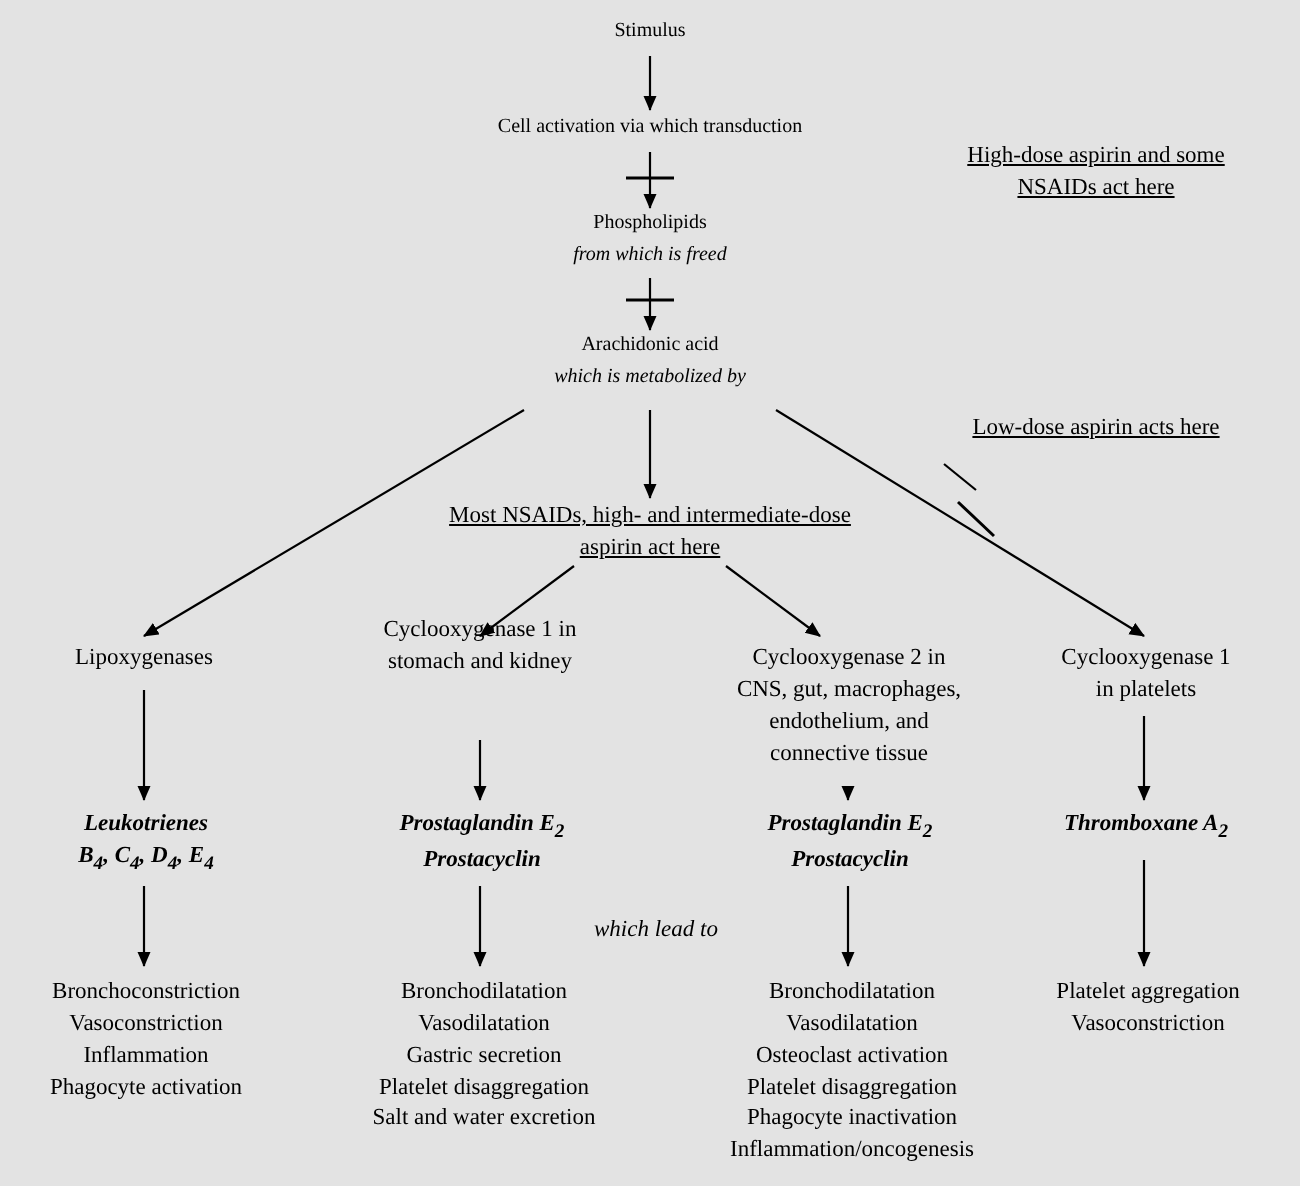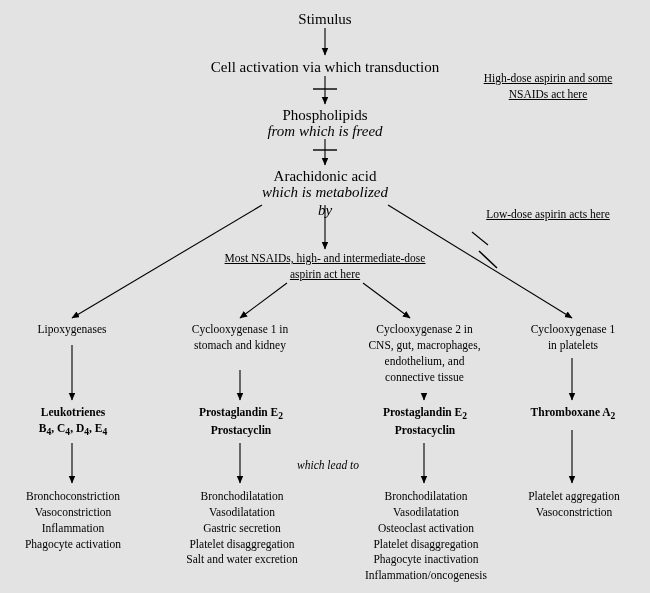--- a/index.html
+++ b/index.html
@@ -20,35 +20,35 @@
     position: absolute;
     left: 0;
     top: 0;
     width: 650px;
     height: 593px;
   }
   .node {
     position: absolute;
     text-align: center;
     line-height: 1.22;
-    font-size: 15px;
+    font-size: 10px;
     white-space: pre-line;
   }
   .node.italic {
     font-style: italic;
     font-family: Liberation Serif, serif;
   }
   .multi {
     position: absolute;
     text-align: center;
     font-size: 11.5px;
     line-height: 1.38;
   }
   .multi .line { display: block; }
-  .multi.bold .line { font-weight: bold; }
+  .multi.bold .line { font-weight: bold; font-style: italic; }
   .multi.italic .line { font-style: italic; }
   .multi.underline .line { text-decoration: underline; }
 </style>
 </head>
 <body>
 
 <div id="canvas">
 
   <svg id="svg-layer" viewBox="0 0 650 593">
     <defs>
@@ -106,21 +106,21 @@
       <span class="line">Low-dose aspirin acts here</span>
     </div>
   <div class="multi underline" style="left:200px; top:251px; width:250px;">
       <span class="line">Most NSAIDs, high- and intermediate-dose</span>
       <span class="line">aspirin act here</span>
     </div>
 
   <div class="multi" style="left:22px; top:322px; width:100px;">
       <span class="line">Lipoxygenases</span>
     </div>
-  <div class="multi" style="left:175px; top:322px; width:130px;">
+  <div class="multi" style="left:175px; top:308px; width:130px;">
       <span class="line">Cyclooxygenase 1 in</span>
       <span class="line">stomach and kidney</span>
     </div>
   <div class="multi" style="left:352px; top:322px; width:145px;">
       <span class="line">Cyclooxygenase 2 in</span>
       <span class="line">CNS, gut, macrophages,</span>
       <span class="line">endothelium, and</span>
       <span class="line">connective tissue</span>
     </div>
   <div class="multi" style="left:518px; top:322px; width:110px;">

